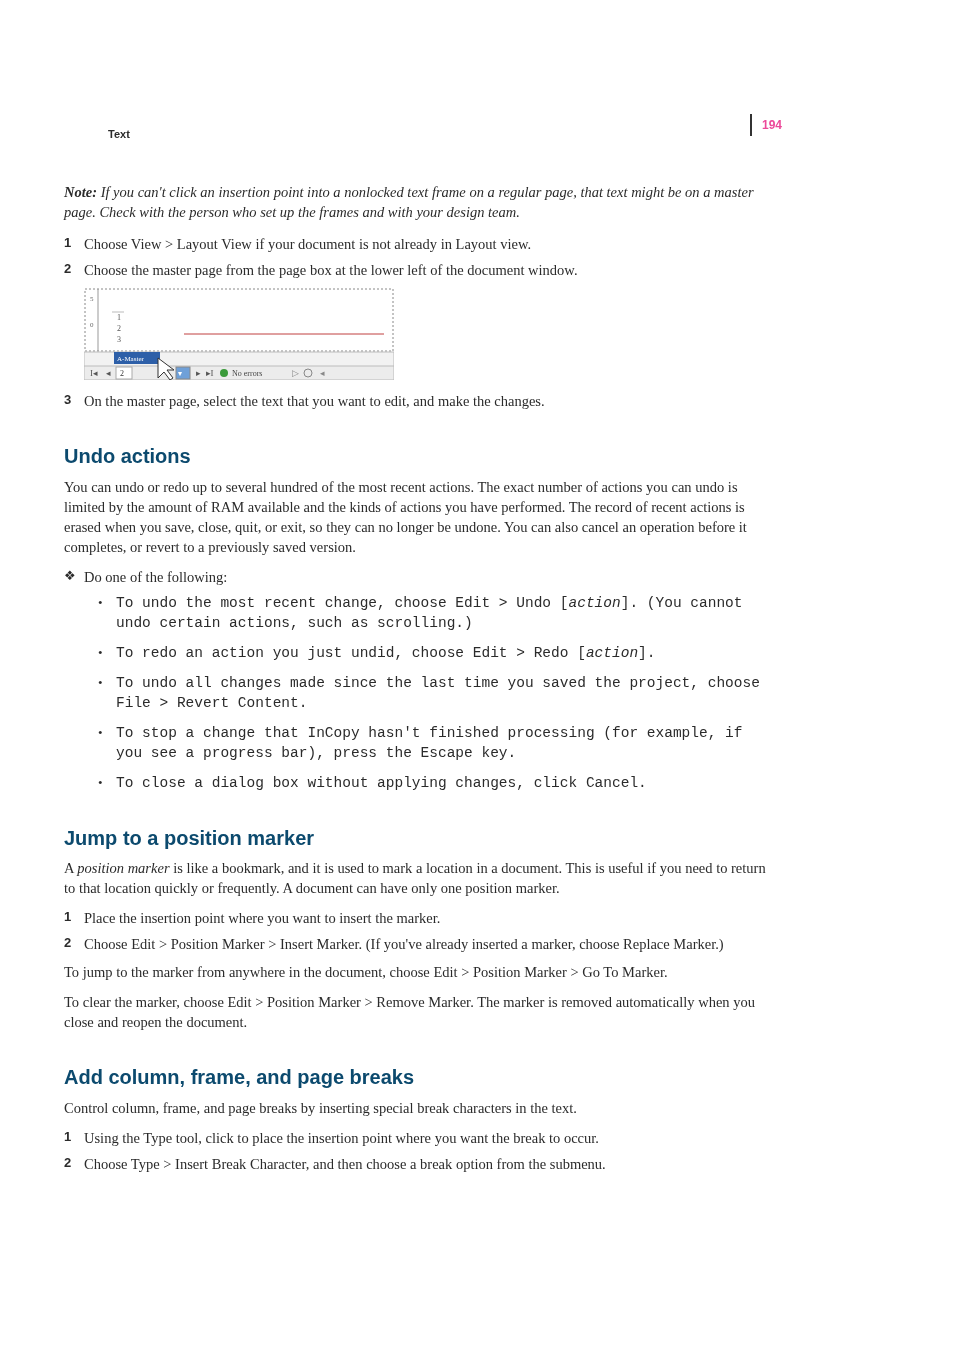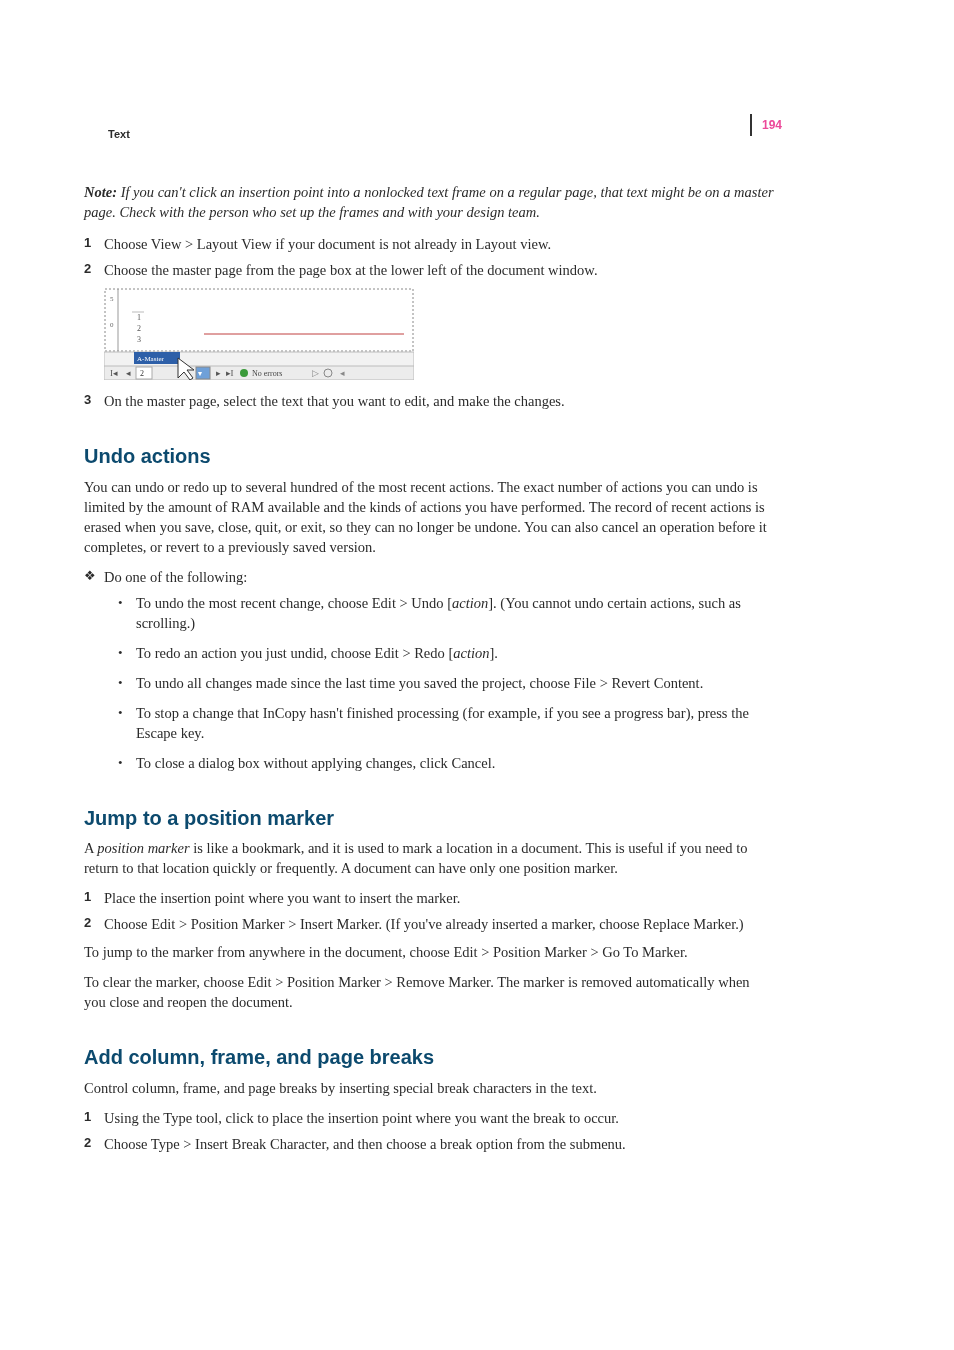--- a/index.html
+++ b/index.html
@@ -5,21 +5,21 @@
   body {
     font-family: "Minion Pro", Georgia, "Times New Roman", serif;
     font-size: 14.5px;
     color: #2b2b2b;
     margin: 0;
     padding: 0;
     background: #fff;
     width: 954px;
   }
   .page {
-    padding: 112px 72px 60px 84px;
+    padding: 112px 72px 60px 64px;
     position: relative;
     box-sizing: border-box;
     width: 846px;
   }
   .header-label {
     font-family: "Myriad Pro", "Segoe UI", Arial, sans-serif;
     font-weight: 700;
     font-size: 11px;
     color: #2b2b2b;
     position: absolute;
@@ -97,21 +97,21 @@
   ul.bullets > li {
     display: flex;
     margin: 0 0 10px 0;
   }
   ul.bullets > li .dot {
     width: 18px;
     flex-shrink: 0;
     font-size: 13px;
     line-height: 1.5;
   }
-  ul.bullets > li .txt { flex: 1; }
+  ul.bullets > li .txt { flex: 1; font-family: Liberation Mono, monospace; }
   .emph { font-style: italic; }
   .footer {
     font-family: "Myriad Pro", "Segoe UI", Arial, sans-serif;
     font-size: 12px;
     font-weight: 700;
     text-align: center;
     color: #6a6a6a;
     position: absolute;
     bottom: 46px;
     left: 0; right: 0;

